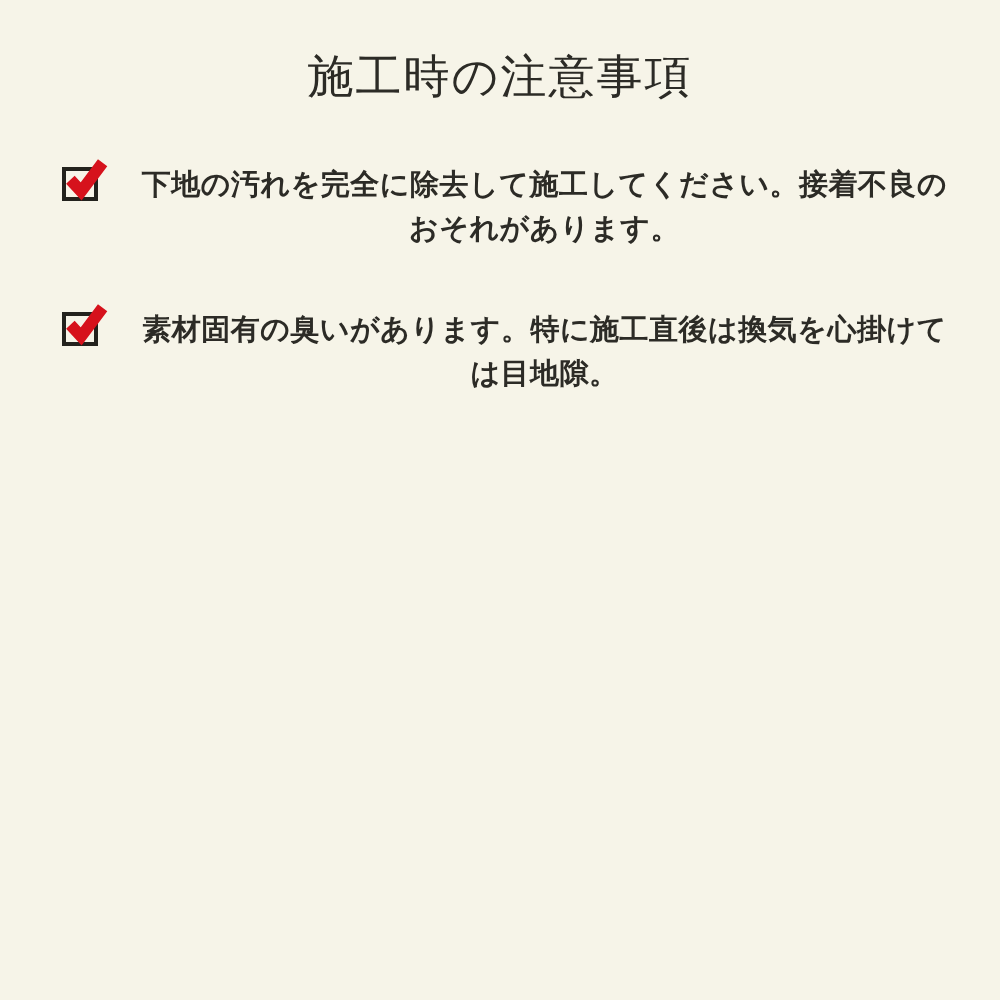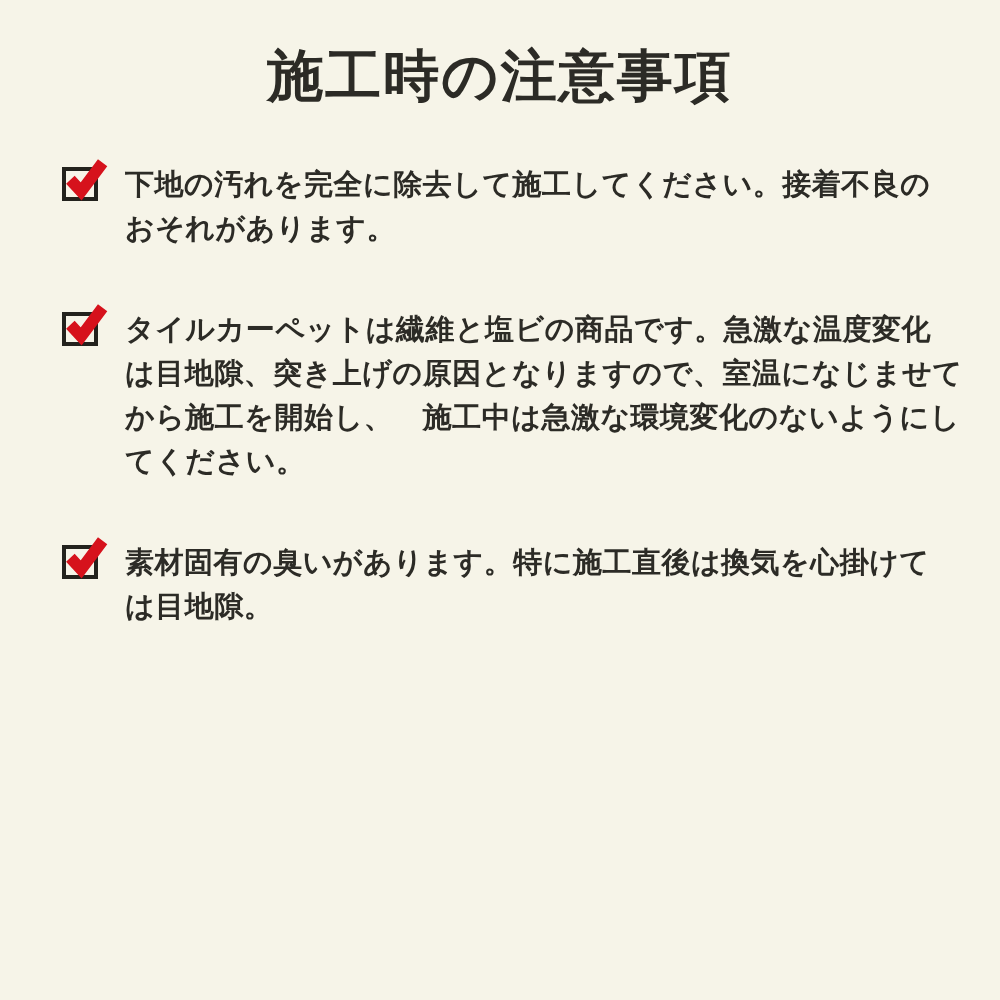--- a/index.html
+++ b/index.html
@@ -18,35 +18,36 @@
   .page {
     position: relative;
     width: 1000px;
     height: 1000px;
     overflow: hidden;
     background: var(--bg);
   }
   .page-title {
     margin-top: 52px;
     text-align: center;
-    font-size: 56px;
+    font-size: 46px;
     line-height: 48px;
-    font-weight: 700;
+    font-weight: 400;
     letter-spacing: 2px;
     color: var(--text);
   }
   .notice-list {
     margin-top: 62px;
     padding-left: 62px;
     padding-right: 36px;
   }
   .notice-item {
     display: flex;
     align-items: flex-start;
     margin-bottom: 57px;
+    text-align: center;
   }
   .checkbox {
     position: relative;
     flex: 0 0 auto;
     width: 37px;
     height: 35px;
     margin-top: 5px;
     margin-right: 26px;
   }
   .checkbox .box {
@@ -96,32 +97,20 @@
       <span class="checkbox">
         <span class="box"></span>
         <svg viewBox="0 0 48 46">
           <polyline points="6,25 18,38 42,6"></polyline>
         </svg>
       </span>
       <p class="notice-text">下地の汚れを完全に除去して施工してください。接着不良の
 おそれがあります。</p>
     </div>
 
-    <div class="notice-item">
-      <span class="checkbox">
-        <span class="box"></span>
-        <svg viewBox="0 0 48 46">
-          <polyline points="6,25 18,38 42,6"></polyline>
-        </svg>
-      </span>
-      <p class="notice-text">タイルカーペットは繊維と塩ビの商品です。急激な温度変化
-は目地隙、突き上げの原因となりますので、室温になじませて
-から施工を開始し、　施工中は急激な環境変化のないようにし
-てください。</p>
-    </div>
 
 
 
     <div class="notice-item">
       <span class="checkbox">
         <span class="box"></span>
         <svg viewBox="0 0 48 46">
           <polyline points="6,25 18,38 42,6"></polyline>
         </svg>
       </span>

